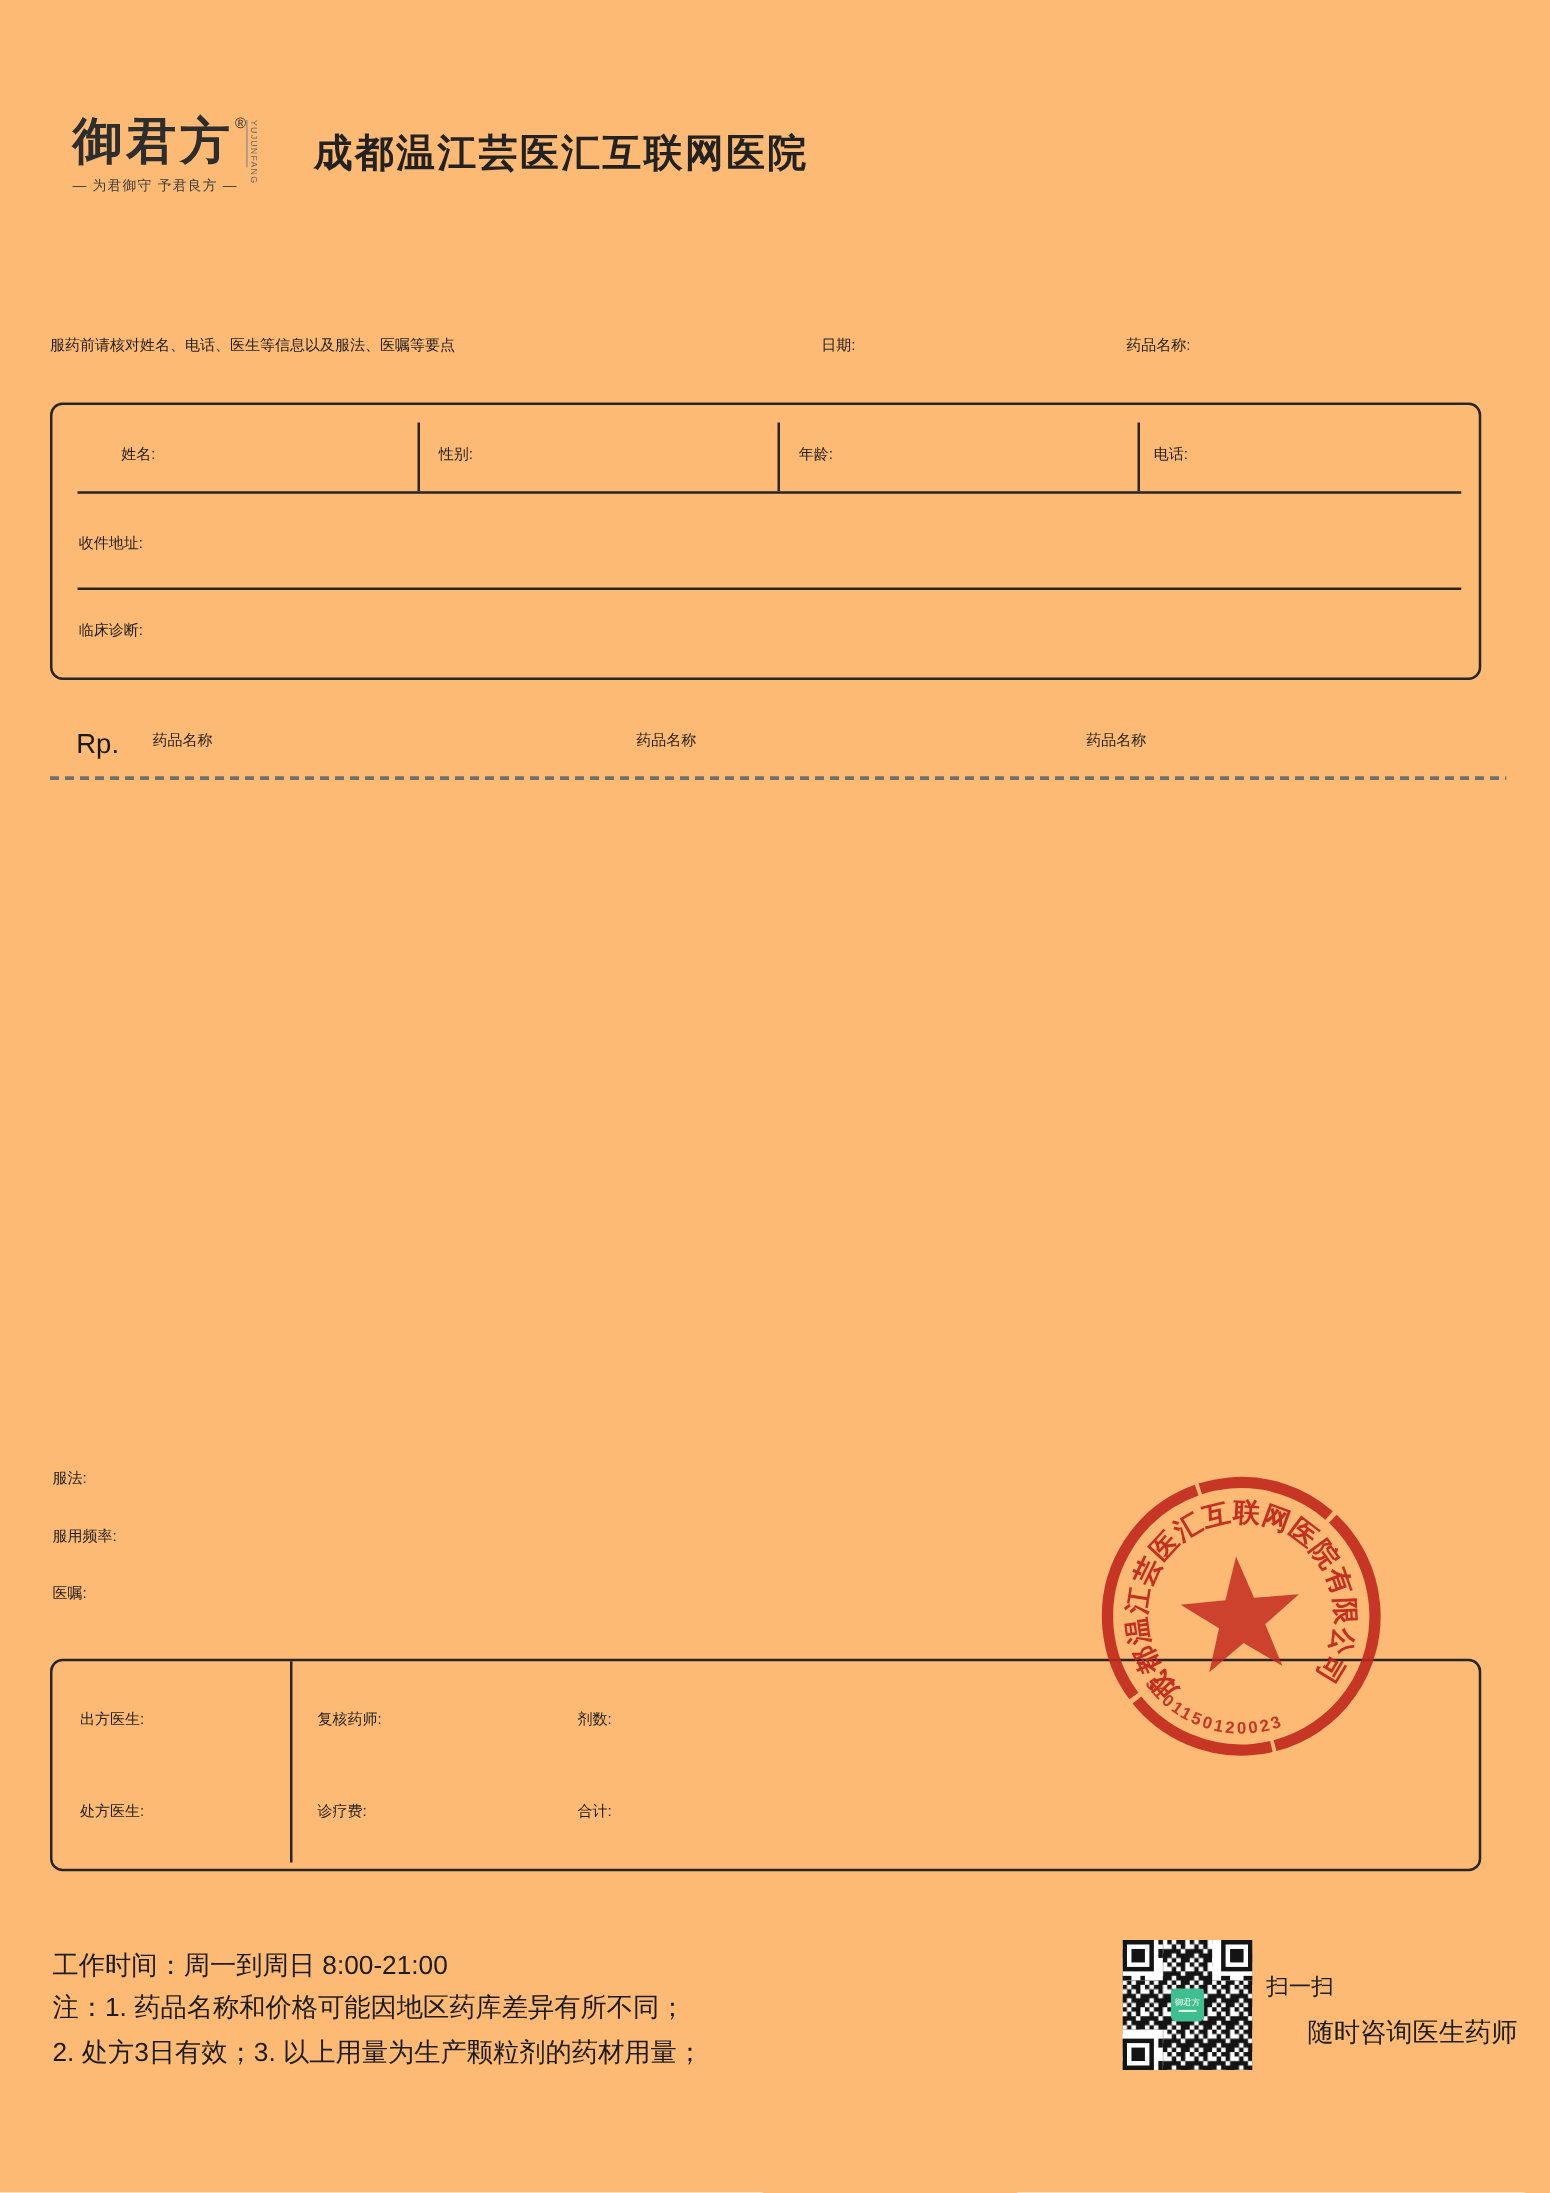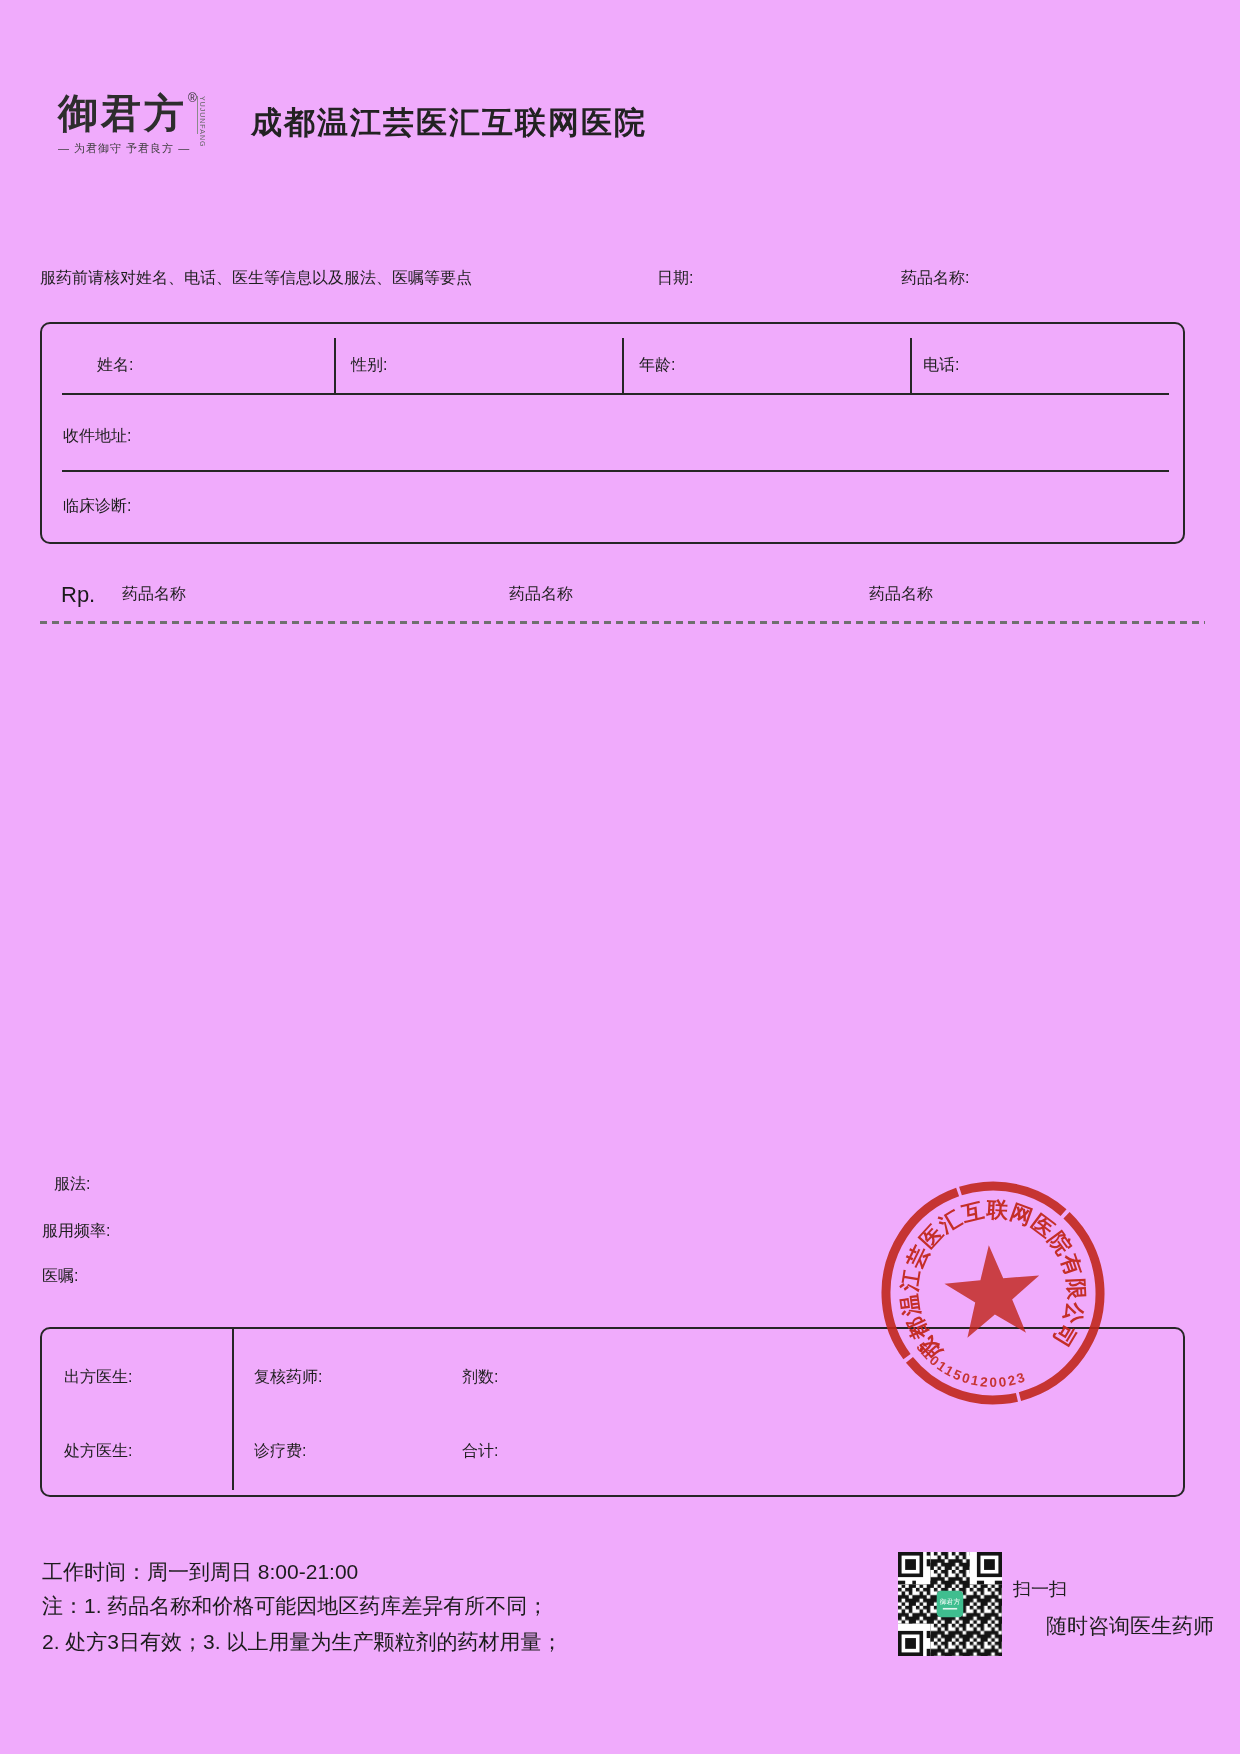--- a/index.html
+++ b/index.html
@@ -1,19 +1,19 @@
 <!DOCTYPE html>
 <html><head>
 <meta charset="utf-8">
 <style>
   html,body{margin:0;padding:0;background:#fff;}
-  .page{position:relative;width:1240px;height:1754px;background:#f0abfc;overflow:hidden;
+  .page{position:relative;width:1240px;height:1754px;background:#fdba74;overflow:hidden;
         font-family:"Liberation Sans",sans-serif;color:#1e1e1e;}
   .abs{position:absolute;}
-  .lbl{font-size:16px;color:#1e1e1e;white-space:nowrap;}
+  .lbl{font-size:12px;color:#1e1e1e;white-space:nowrap;}
   
   .logo-block{left:58px;top:92px;width:170px;}
   .logo-main{display:flex;align-items:flex-start;}
   .logo-text{font-family:"DejaVu Serif",serif;font-size:40px;font-weight:700;
              letter-spacing:3px;color:#2d2d2d;line-height:1.05;}
   .logo-reg{font-size:12px;color:#2d2d2d;margin-left:1px;line-height:1;}
   .logo-side{writing-mode:vertical-rl;font-size:7px;letter-spacing:1px;color:#666;
              border-left:1px solid #8a8a8a;padding-left:1px;height:38px;margin-top:4px;}
   .logo-tagline{margin-top:7px;font-size:11px;letter-spacing:1px;color:#3c3c3c;white-space:nowrap;}
   .hospital-title{left:205px;top:102px;font-size:31px;font-weight:700;letter-spacing:2px;color:#222;margin-left:46px;}
@@ -74,21 +74,21 @@
     <div class="hline" style="top:146px;"></div>
     <div class="abs lbl" style="left:21px;top:172px;">临床诊断:</div>
   </div>
 
   <div class="abs rp">Rp.</div>
   <div class="abs lbl" style="left:122px;top:584px;">药品名称</div>
   <div class="abs lbl" style="left:509px;top:584px;">药品名称</div>
   <div class="abs lbl" style="left:869px;top:584px;">药品名称</div>
   <div class="abs dashed"></div>
 
-  <div class="abs lbl" style="left:42px;top:1174px;margin-left:12px;">服法:</div>
+  <div class="abs lbl" style="left:42px;top:1174px;">服法:</div>
   <div class="abs lbl" style="left:42px;top:1221px;">服用频率:</div>
   <div class="abs lbl" style="left:42px;top:1266px;">医嘱:</div>
 
   <div class="abs box sig-box">
     <div class="vdiv" style="left:190px;top:0;height:161px;"></div>
     <div class="abs lbl" style="left:22px;top:38px;">出方医生:</div>
     <div class="abs lbl" style="left:22px;top:112px;">处方医生:</div>
     <div class="abs lbl" style="left:212px;top:38px;">复核药师:</div>
     <div class="abs lbl" style="left:420px;top:38px;">剂数:</div>
     <div class="abs lbl" style="left:212px;top:112px;">诊疗费:</div>

